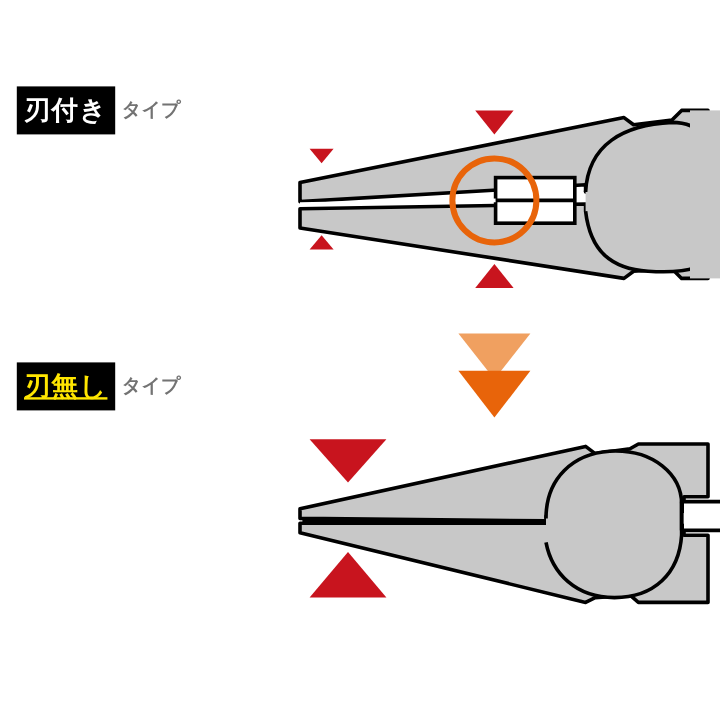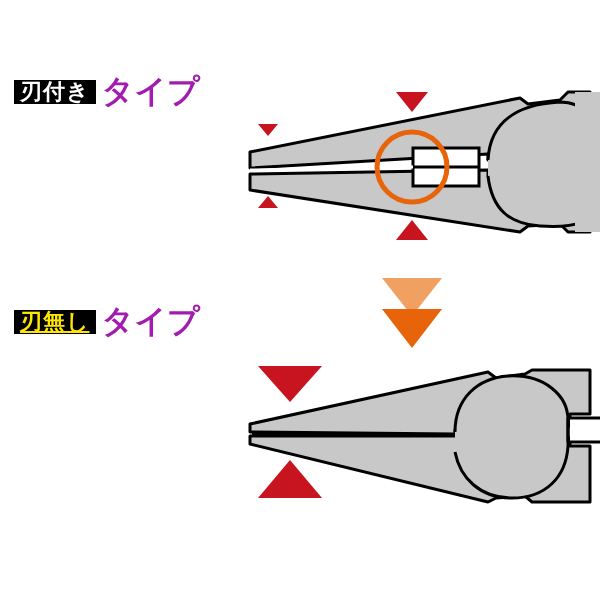--- a/index.html
+++ b/index.html
@@ -1,23 +1,23 @@
 <!DOCTYPE html>
 <html><head>
 <meta charset="utf-8">
 <style>
   html, body { margin:0; padding:0; background:#ffffff; }
   body { width:600px; height:600px; position:relative; overflow:hidden;
          font-family:"DejaVu Sans", "Liberation Sans", sans-serif; }
   .label-row { position:absolute; left:14px; height:28px; display:flex; align-items:center; }
-  .badge { background:#000; height:24px; padding:0 6px; display:flex; align-items:center;
+  .badge { background:#000; height:40px; padding:0 6px; display:flex; align-items:center;
            font-weight:bold; font-size:22px; letter-spacing:1px; }
   .badge.white { color:#ffffff; }
   .badge.yellow { color:#ffe600;text-decoration:underline; }
-  .suffix { margin-left:6px; font-weight:bold; font-size:32px; color:#a21caf;text-align:center; }
+  .suffix { margin-left:6px; font-weight:bold; font-size:16px; color:#737373;text-align:center; }
   svg.diagram { position:absolute; left:0; top:0; }
 </style>
 </head>
 <body>
 
 <div class="label-row" style="top:78px;">
   <div class="badge white">刃付き</div>
   <div class="suffix">タイプ</div>
 </div>
 

